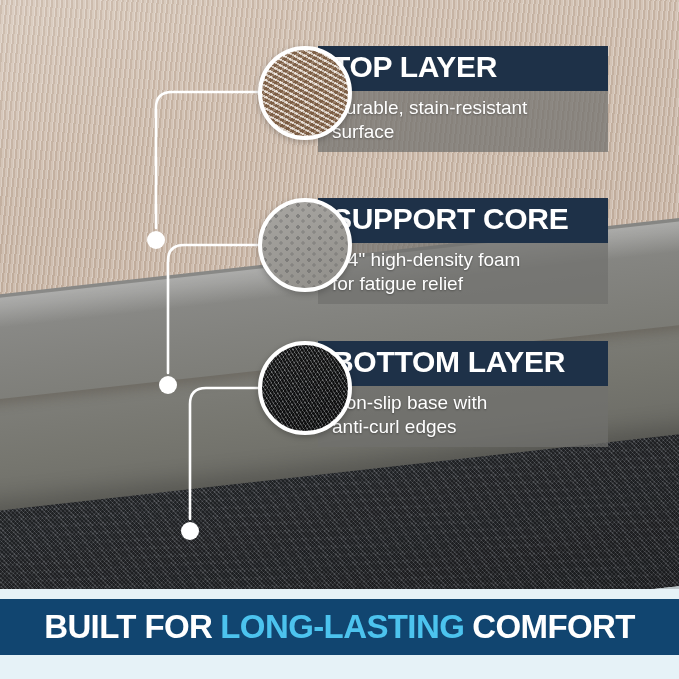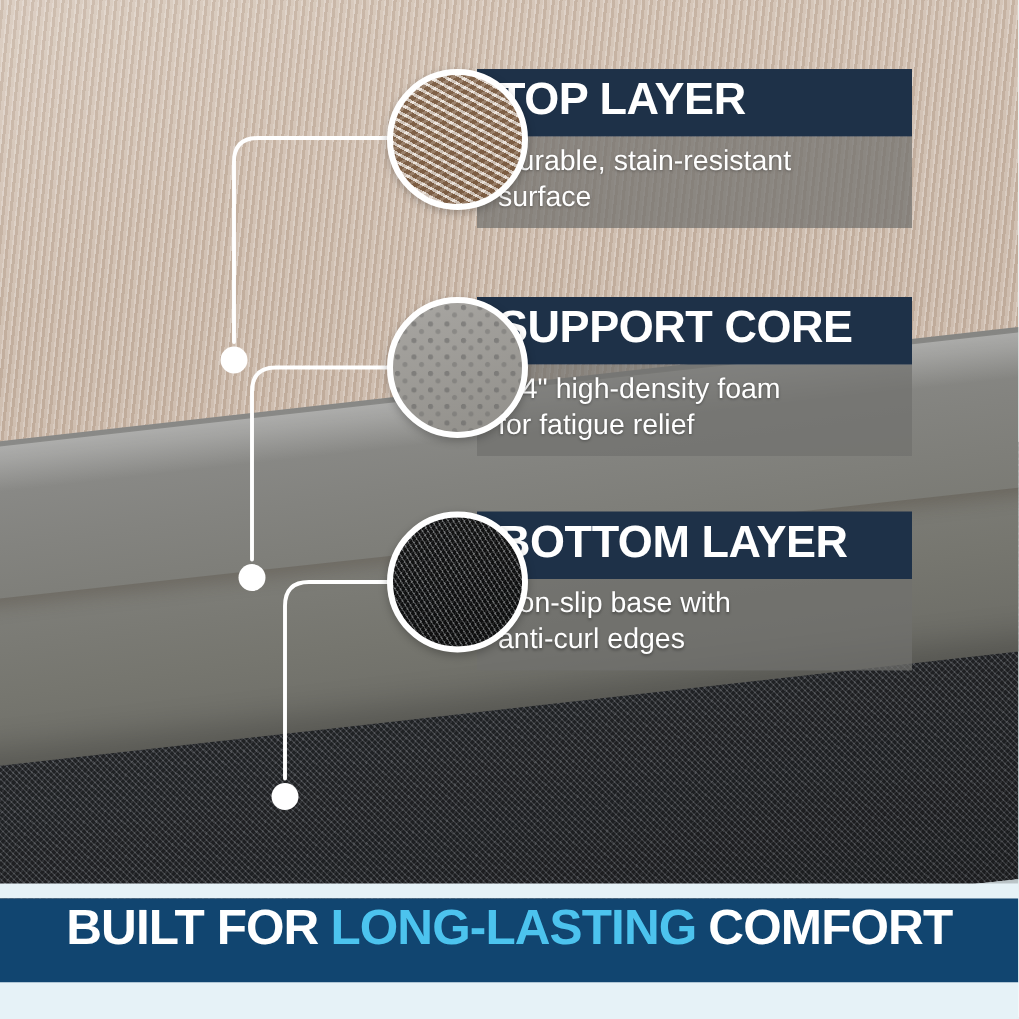--- a/index.html
+++ b/index.html
@@ -195,20 +195,21 @@
   }
 
   
   .banner {
     position: absolute;
     left: 0; bottom: 24px;
     width: 679px;
     height: 56px;
     background: #114570;
     display: flex;
+    align-items: center;
     justify-content: center;
   }
   .banner-text {
     font-size: 33px;
     font-weight: bold;
     letter-spacing: -0.6px;
     white-space: nowrap;
     color: #ffffff;
   }
   .banner-hl { color: #4cc3ee; }

